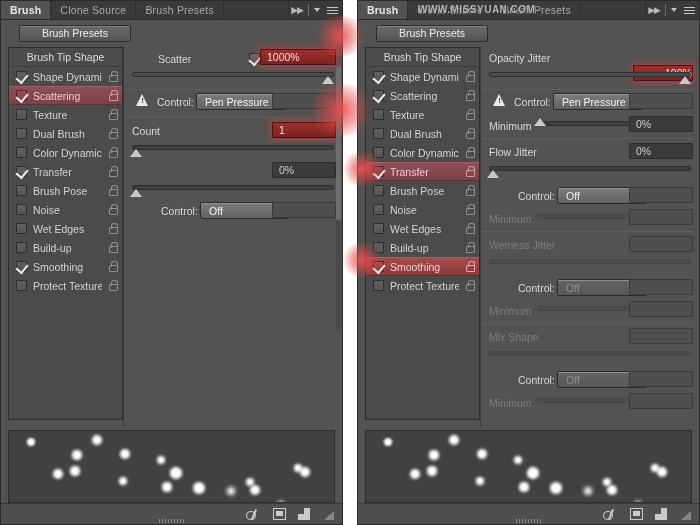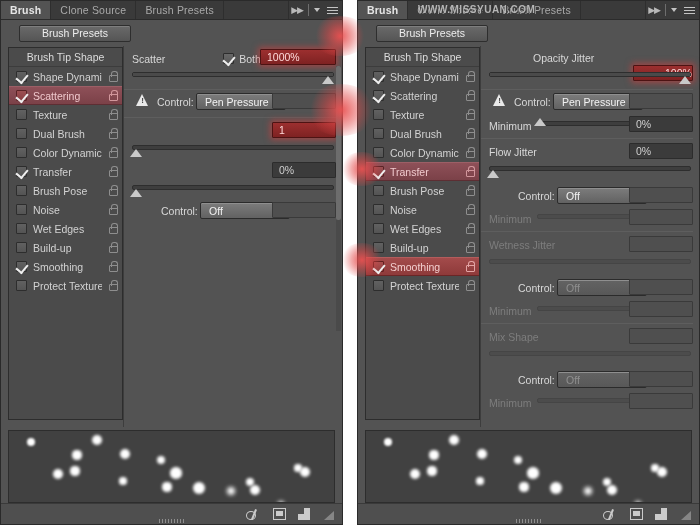--- a/index.html
+++ b/index.html
@@ -241,21 +241,21 @@
             <div class="opt">
               <span class="chk"></span>
               <span class="lbl">Protect Texture</span>
               <span class="lock"></span>
             </div>
           </div>
       </div>
       <div class="vdiv"></div>
       <div class="ctrlcol">
 
-        <div class="crow" style="top:4px;">
+        <div class="crow" style="top:4px;margin-left:26px;">
           <span class="clabel">Scatter</span>
           <span class="chkrow" style="margin-left:58px;">
             <span class="chkbox on"></span>
             <span class="clabel">Both Axes</span>
           </span>
         </div>
         <div class="numbox hl" style="top:3px; right:6px; width:76px;">1000%</div>
 
         <div class="slider" style="top:26px; left:8px; right:8px;">
           <span class="hl" style="width:100%"></span>
@@ -272,20 +272,23 @@
           <span>Pen Pressure</span>
           <span class="arrows">
               <i></i>
               <i></i>
             </span>
         </div>
         <div class="numbox empty" style="top:47px; right:6px; width:64px;"></div>
 
         <div class="rowline" style="top:71px;"></div>
 
+        <div class="crow" style="top:76px;">
+          <span class="clabel">Count</span>
+        </div>
         <div class="numbox hl" style="top:76px; right:6px; width:64px;">1</div>
 
         <div class="slider" style="top:99px; left:8px; right:8px;"></div>
         <div class="knob" style="top:103px; left:6px;"></div>
 
         <div class="numbox" style="top:116px; right:6px; width:64px;">0%</div>
 
         <div class="slider" style="top:139px; left:8px; right:8px;"></div>
         <div class="knob" style="top:143px; left:6px;"></div>
 
@@ -427,21 +430,21 @@
             <div class="opt">
               <span class="chk"></span>
               <span class="lbl">Protect Texture</span>
               <span class="lock"></span>
             </div>
           </div>
       </div>
       <div class="vdiv"></div>
       <div class="ctrlcol">
 
-        <div class="crow" style="top:3px;margin-left:44px;">
+        <div class="crow" style="top:3px;">
           <span class="clabel">Opacity Jitter</span>
         </div>
         <div class="numbox hl" style="top:19px; right:6px; width:60px;padding-left:31px;">100%</div>
 
         <div class="slider" style="top:26px; left:8px; right:8px;">
           <span class="hl" style="width:100%"></span>
         </div>
         <div class="knob" style="top:30px; right:8px;"></div>
 
         <div class="rowline" style="top:43px;"></div>

